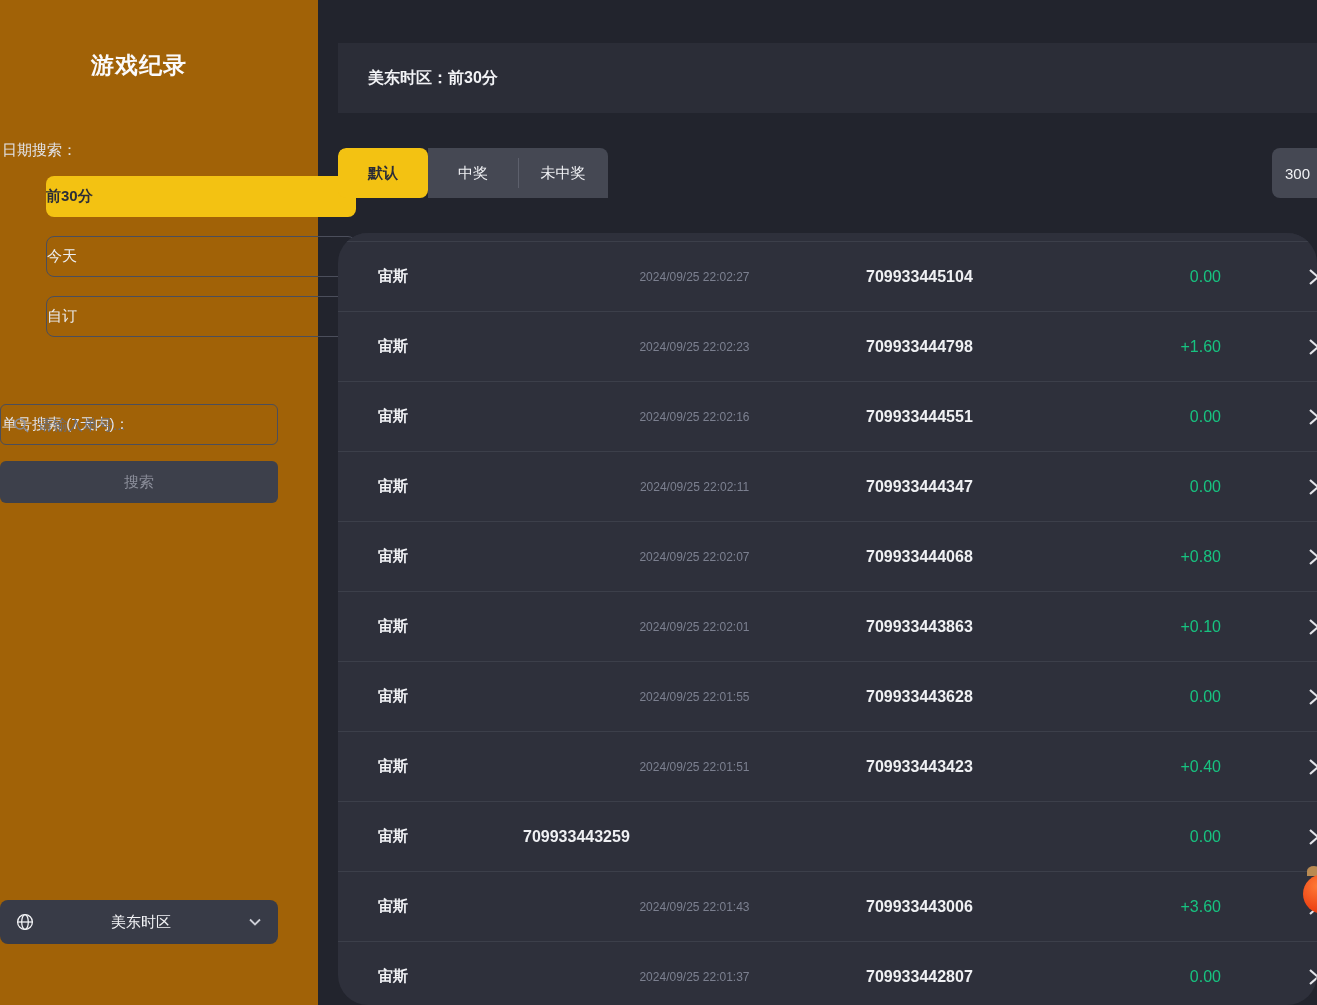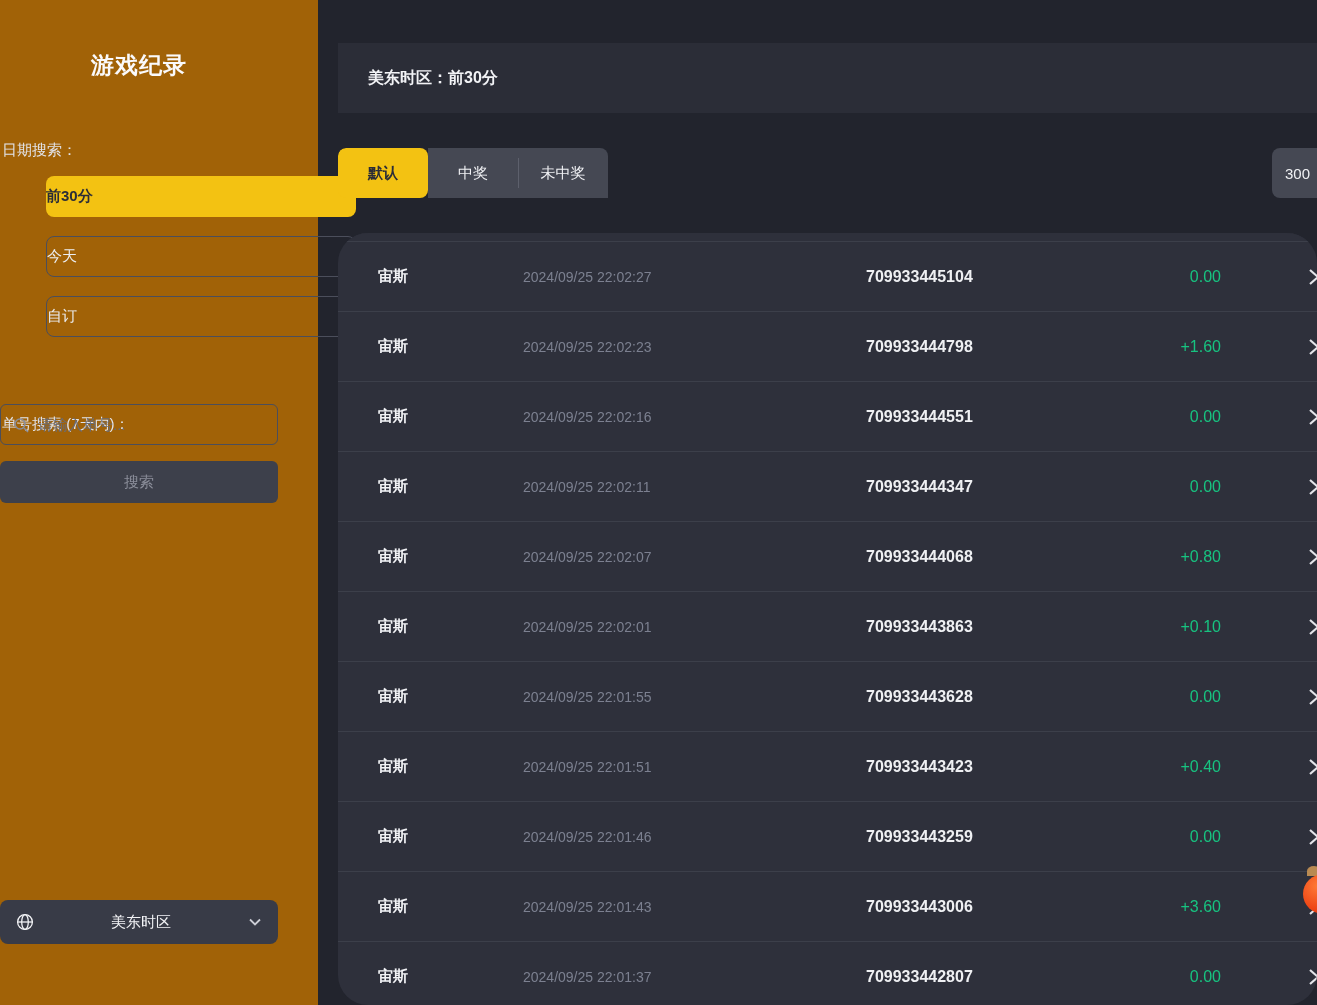--- a/index.html
+++ b/index.html
@@ -101,21 +101,21 @@
     background:#2e303b; overflow:hidden;border-radius:30px;
   }
   .table .sliver { height:8px; background:#2e303b; }
   .trow {
     height:70px; border-top:1px solid #3c3f4a;
     display:flex; align-items:center;
     padding-left:40px; padding-right:96px;
     position:relative; cursor:pointer;
   }
   .c-name  { width:145px; font-size:15px; font-weight:700; color:#f2f3f6; }
-  .c-time  { width:343px; font-size:14px; color:#7c8090; }
+  .c-time  { width:343px; font-size:12px; color:#7c8090;text-align:center; }
   .c-order { flex:1; font-size:16px; font-weight:700; color:#eff0f3; }
   .c-amount{ width:120px; text-align:right; font-size:16px; color:#17c380; }
   .c-chev  {
     position:absolute; right:-5px; top:50%; transform:translateY(-50%);
     width:16px; height:18px;
   }
 
   
   .float-badge {
     position:absolute; left:1303px; top:874px; width:42px; height:40px;
@@ -289,21 +289,20 @@
     <span class="c-amount">+0.40</span>
     <span class="c-chev icon">
       <svg width="16" height="18" viewBox="0 0 16 18" fill="none" stroke="#e3e4e9" stroke-width="2.2">
         <polyline points="4,2 12,9 4,16"></polyline>
       </svg>
     </span>
   </div>
 
   <div class="trow">
     <span class="c-name">宙斯</span>
-    <span class="c-time">2024/09/25 22:01:46</span>
     <span class="c-order">709933443259</span>
     <span class="c-amount">0.00</span>
     <span class="c-chev icon">
       <svg width="16" height="18" viewBox="0 0 16 18" fill="none" stroke="#e3e4e9" stroke-width="2.2">
         <polyline points="4,2 12,9 4,16"></polyline>
       </svg>
     </span>
   </div>
 
   <div class="trow">

